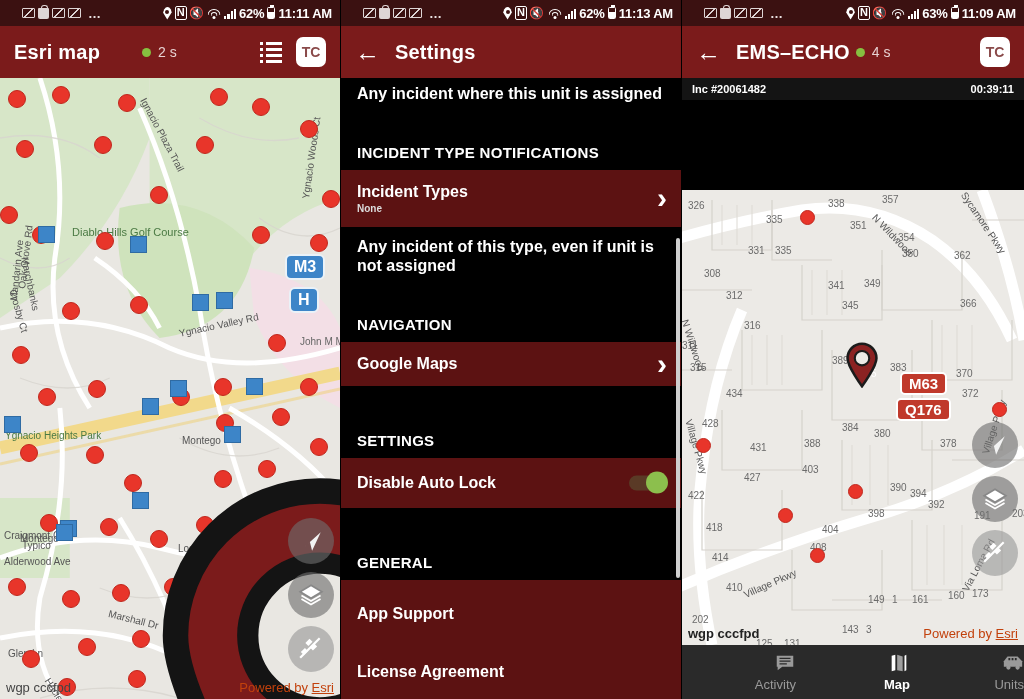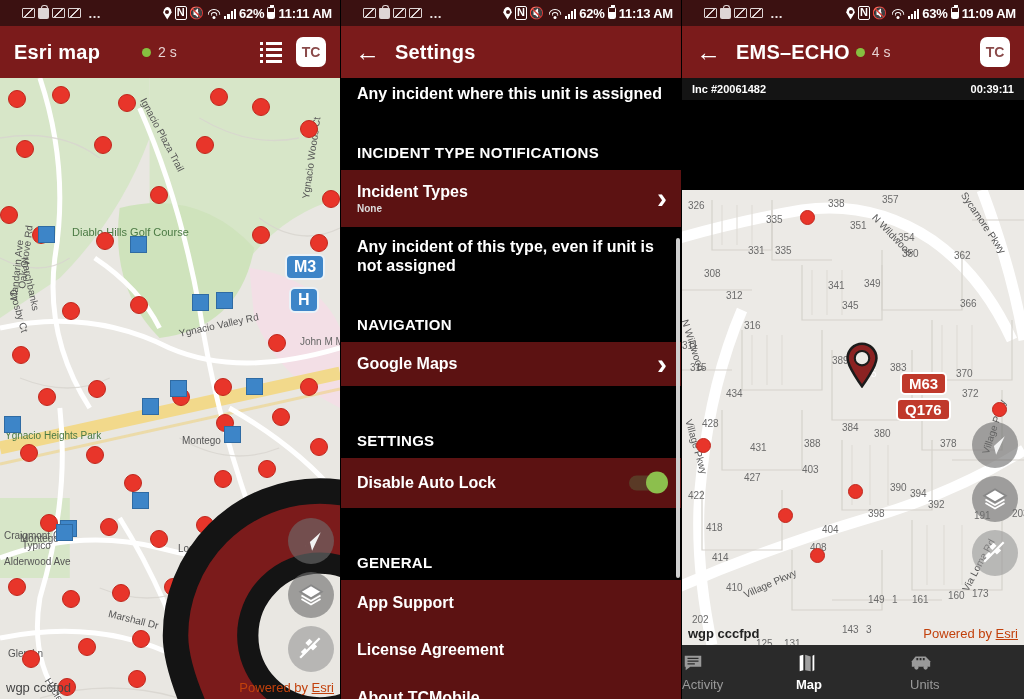--- a/index.html
+++ b/index.html
@@ -101,21 +101,21 @@
   .inc-body { background:#7b1b1b; padding:6px 10px 8px; color:#fff; }
   .inc-addr { font-size:19px; font-weight:bold; margin-bottom:5px; }
   .inc-line { display:flex; align-items:center; gap:9px; margin-bottom:4px; }
   .tag { font-size:13px; font-weight:bold; padding:2px 7px; border-radius:2px; color:#fff;
     min-width:46px; text-align:center; }
   .tag.ons { background:#b8452e; } .tag.rsp { background:#2f7a39; }
   .inc-units { font-size:15px; color:#cfc0c0; font-weight:bold; }
   .map3 { position:absolute; left:0; right:0; top:190px; bottom:54px; background:#eceae6; overflow:hidden; }
   .bottomnav { position:absolute; left:0; right:0; bottom:0; height:54px; background:#2a2a2a;
     display:flex; }
-  .navtab { flex:1; display:flex; flex-direction:column; align-items:flex-start; justify-content:center;
+  .navtab { flex:1; display:flex; flex-direction:column; align-items:flex-end; justify-content:center;
     gap:3px; color:#9a9a9a; font-size:13px; }
   .navtab.active { color:#fff; font-weight:bold; }
   .navtab svg { width:22px; height:22px; }
 
   
   .mlbl { position:absolute; font-size:10px; color:#6b6b6b; white-space:nowrap;
     font-family:"Liberation Sans", sans-serif; }
   .street { position:absolute; font-size:10px; color:#555; white-space:nowrap; }
   .pin { position:absolute; width:40px; height:52px; }
   .unitbox { position:absolute; background:#c0392b; border:2px solid #fff; border-radius:5px;
@@ -411,21 +411,21 @@
       <div class="gap"></div>
       <div class="shdr">SETTINGS</div>
       <div class="srow" style="padding:16px;">
         <div class="lbl">Disable Auto Lock</div>
         <span class="toggle">
             <i></i>
           </span>
       </div>
       <div class="gap"></div>
       <div class="shdr">GENERAL</div>
-      <div class="srow" style="padding:14px 16px;">
+      <div class="srow" style="padding:25px 16px;">
         <div class="lbl">App Support</div>
       </div>
       <div class="srow" style="padding:15px 16px;">
         <div class="lbl">License Agreement</div>
       </div>
       <div class="srow" style="padding:15px 16px;">
         <div class="lbl">About TCMobile</div>
       </div>
       <div class="scrollbar"></div>
     </div>

